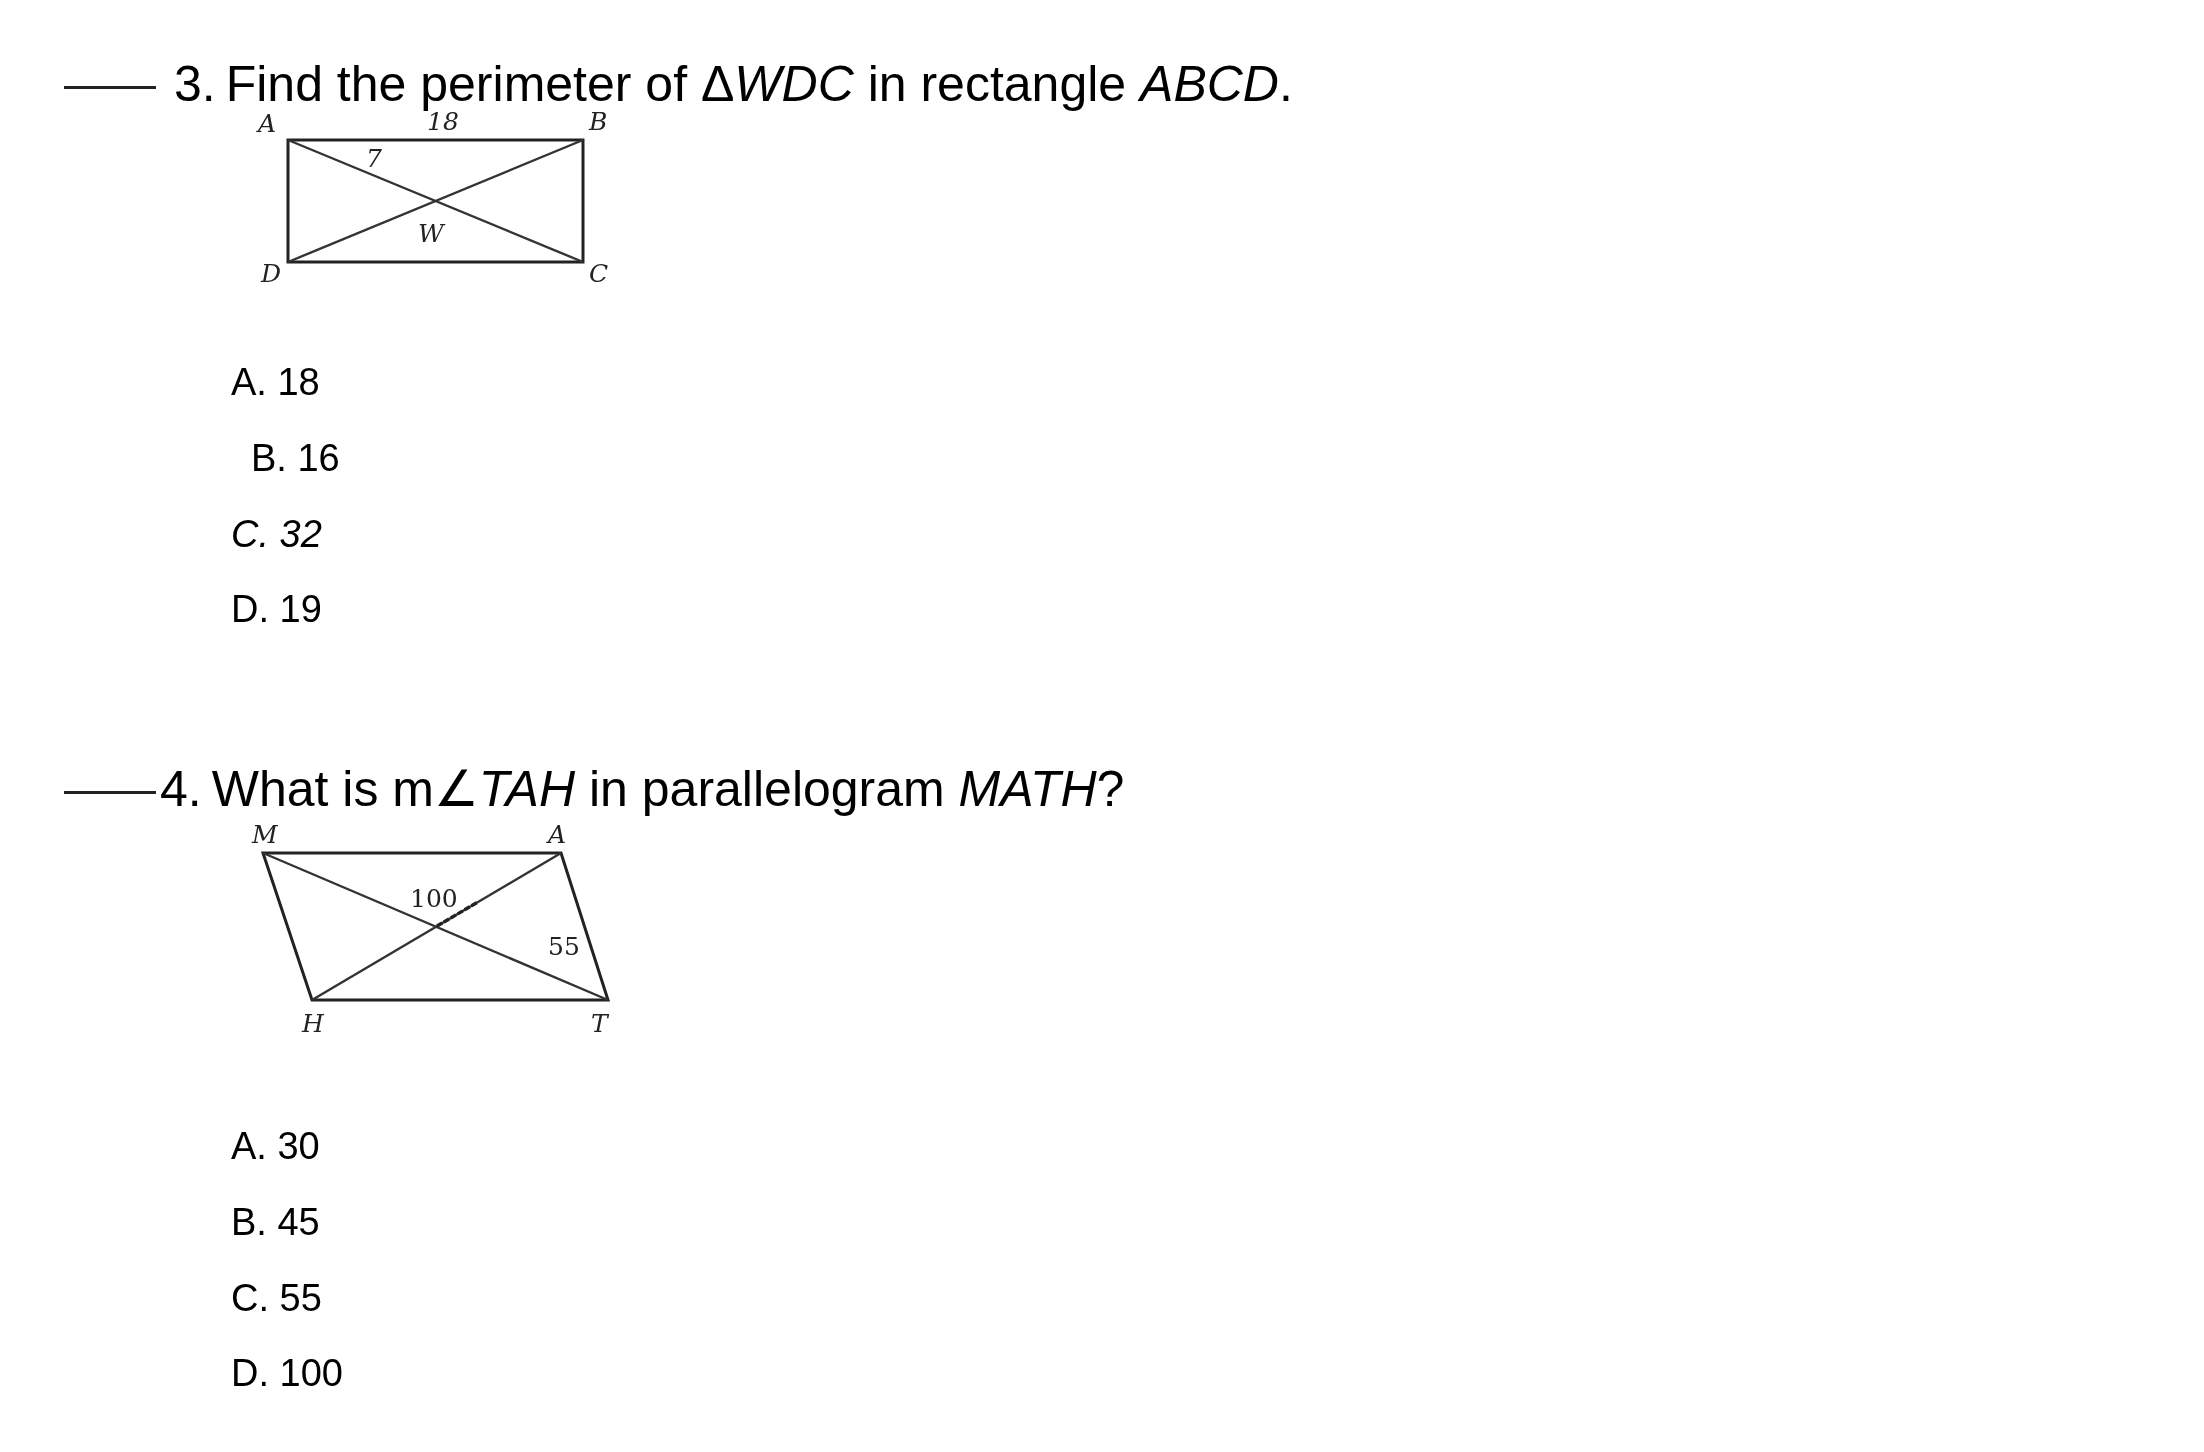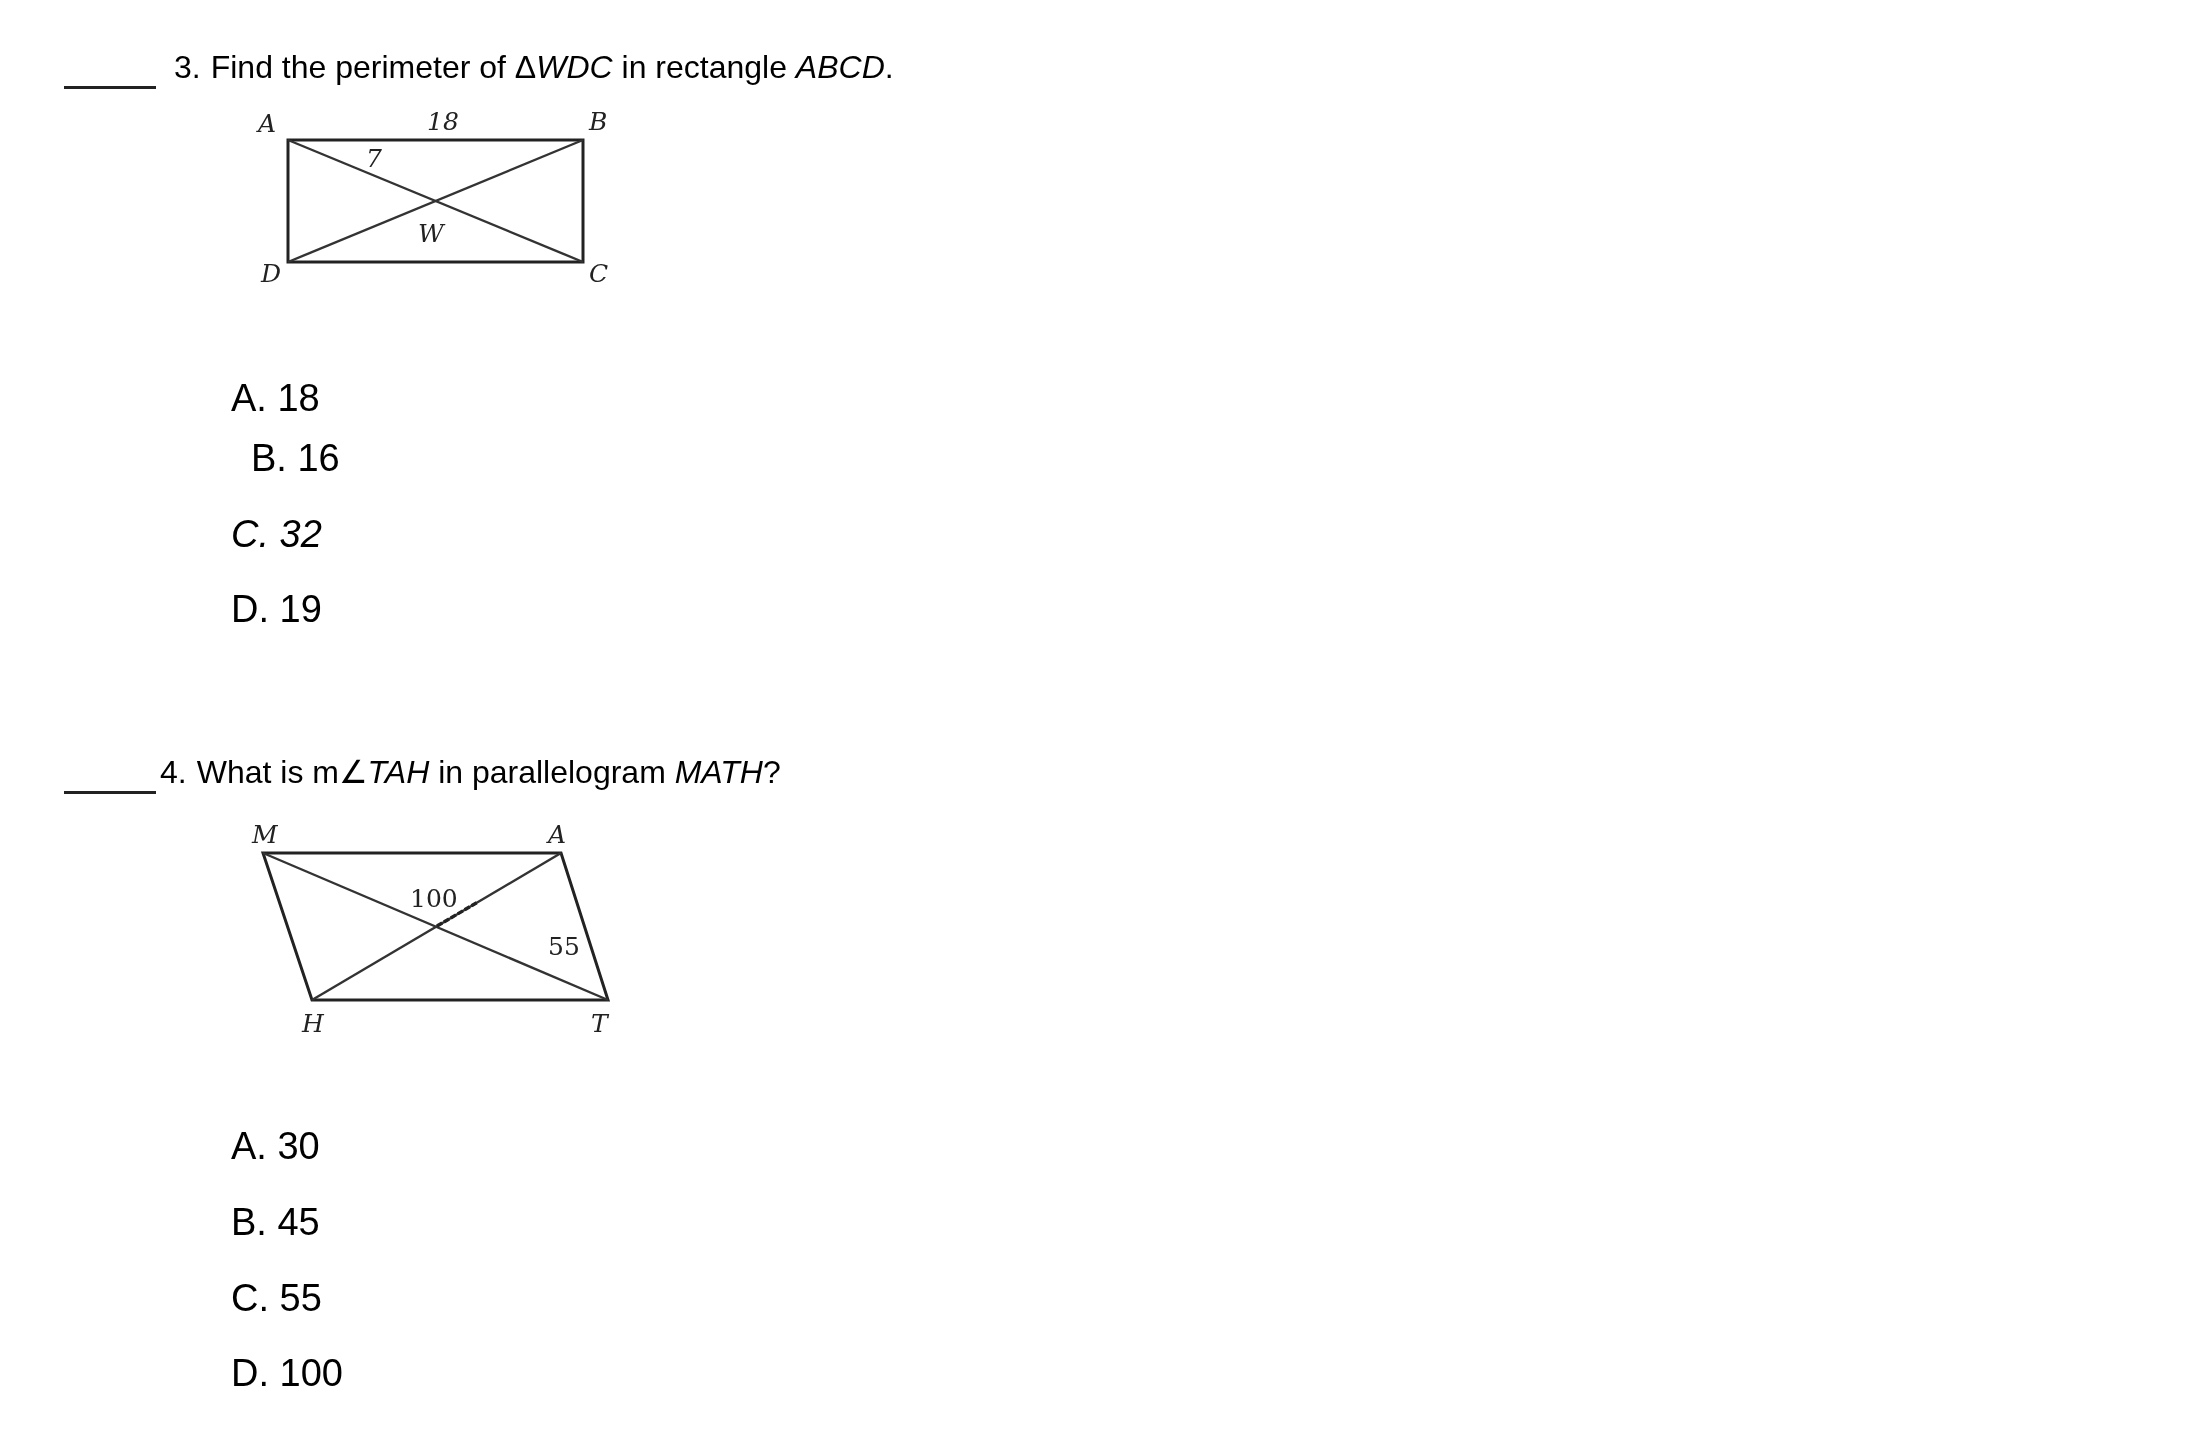--- a/index.html
+++ b/index.html
@@ -24,23 +24,24 @@
     .answer-blank {
       position: absolute;
       left: 64px;
       width: 92px;
       height: 0;
       border-top: 3px solid #222222;
     }
     .question-text {
       position: absolute;
       left: 174px;
-      font-size: 32px;
+      font-size: 50px;
       line-height: 50px;
       letter-spacing: 0px;
+      margin-top: 17px;
     }
     .question-text .num {
       margin-right: 10px;
     }
     .question-text i {
       font-style: italic;
     }
     .choice {
       position: absolute;
       left: 231px;
@@ -90,21 +91,21 @@
 
   <text class="fig-label" x="258" y="132">A</text>
   <text class="fig-num-italic" x="427" y="130">18</text>
   <text class="fig-label" x="589" y="130">B</text>
   <text class="fig-num-italic" x="366" y="167">7</text>
   <text class="fig-label" x="418" y="242">W</text>
   <text class="fig-label" x="261" y="282">D</text>
   <text class="fig-label" x="589" y="282">C</text>
 </svg>
 
-<div class="choice" style="top:376px;">
+<div class="choice" style="top:360px;">
   <span>A.</span> <span>18</span>
 </div>
 <div class="choice" style="top:436px;margin-left:20px;">
   <span>B.</span> <span>16</span>
 </div>
 <div class="choice" style="top:512px;font-style:italic;">
   <span>C.</span> <span>32</span>
 </div>
 <div class="choice" style="top:587px;">
   <span>D.</span> <span>19</span>

